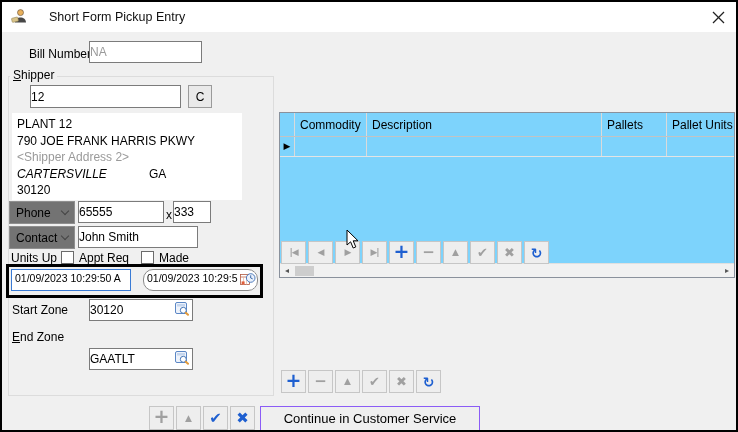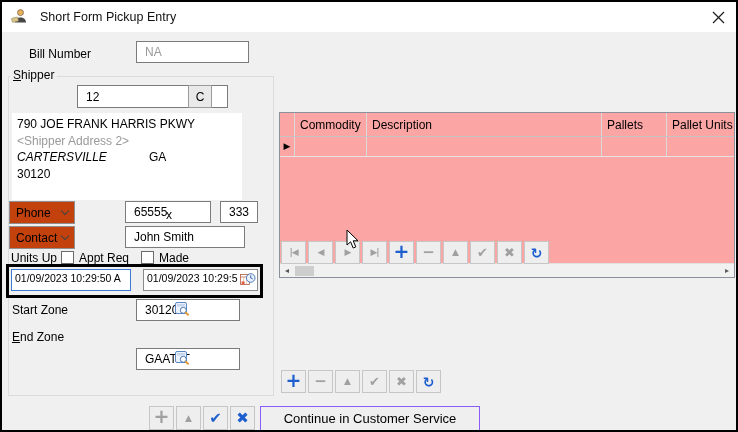--- a/index.html
+++ b/index.html
@@ -4,42 +4,42 @@
 <style>
   html,body{margin:0;padding:0;background:#c8c8c8;}
   *{box-sizing:border-box;}
   .window{
     position:relative;width:738px;height:432px;
     background:var(--dialog-bg,#f0f0f0);
     border:2px solid #000;
     font-family:"Liberation Sans",sans-serif;font-size:12px;color:#000;
     overflow:hidden;
   }
-  .titlebar{position:absolute;left:0;top:0;right:0;height:30px;background:var(--titlebar-bg,#fff);display:flex;align-items:center;padding:0 9px;gap:12px;justify-content:space-between;}
+  .titlebar{position:absolute;left:0;top:0;right:0;height:30px;background:var(--titlebar-bg,#fff);display:flex;align-items:center;padding:0 9px;gap:21px;justify-content:space-between;}
   .titlebar .title{font-size:12.5px;color:#111;}
   .close-btn{margin-left:auto;width:18px;height:18px;display:flex;align-items:center;justify-content:center;cursor:default;}
   .abs{position:absolute;}
   .lbl{white-space:nowrap;color:#000;}
   .accel{text-decoration:underline;}
-  input.fld{border:1px solid #7b7b7b;background:#fff;padding:1px 8px;font:12px "Liberation Sans",sans-serif;color:#000;outline:none;margin-left:47px;}
+  input.fld{border:1px solid #7b7b7b;background:#fff;padding:1px 0;font:12px "Liberation Sans",sans-serif;color:#000;outline:none;}
   input.fld::placeholder{color:#9a9a9a;opacity:1;}
   .groupbox{border:1px solid #dcdcdc;background:transparent;}
   .grouplabel{background:var(--dialog-bg,#f0f0f0);padding:0 3px;}
   .addressbox{background:#fff;padding:3px 5px;line-height:16.5px;font-size:12px;}
   .placeholder-text{color:#9a9a9a;}
-  .combo{display:flex;align-items:center;justify-content:space-between;background:#c2410c;border:1px solid #8f8f8f;padding:0 6px;font-size:12px;}
+  .combo{display:flex;align-items:center;justify-content:space-between;background:#737373;border:1px solid #8f8f8f;padding:0 6px;font-size:12px;}
   .chev{width:6px;height:6px;border-right:1.3px solid #444;border-bottom:1.3px solid #444;transform:rotate(45deg);margin-top:-3px;}
   .checkbox{display:inline-block;width:13px;height:13px;background:#fff;border:1px solid #6b6b6b;}
   .highlight{border:3px solid var(--highlight-border,#000);background:var(--dialog-bg,#f0f0f0);display:flex;gap:4px;padding:2px;}
   .datefld{height:22px;background:#fff;border:1px solid #8a8a8a;font-size:10.5px;padding:2px 2px 0 3px;white-space:nowrap;overflow:hidden;position:relative;}
   .datefld.focused{border:1px solid var(--focus-border,#3a7bd5);}
   .datefld .dticon{position:absolute;right:1px;top:2px;background:#fff;}
   .zonewrap{position:relative;}
   .zonewrap .lookup{position:absolute;right:3px;top:3px;}
-  .panel{background:#fca5a5;border:1px solid #8a919c;position:relative;}
+  .panel{background:#7dd3fc;border:1px solid #8a919c;position:relative;}
   .gridhead{display:flex;height:24px;border-bottom:1px solid #c3c3c3;align-items:center;}
   .gridrow{display:flex;height:20px;border-bottom:1px solid #e4e4e4;align-items:center;}
   .cell{height:100%;display:flex;align-items:center;padding:0 5px;border-right:1px solid #dadada;overflow:hidden;white-space:nowrap;}
   .selcell{width:15px;min-width:15px;padding:0;justify-content:center;}
   .selcell .tri{font-size:9px;line-height:1;color:#000;}
   .hscroll{position:absolute;left:0;right:0;bottom:0;height:14px;background:#f1f1f1;border-top:1px solid #e0e0e0;display:flex;align-items:center;}
   .hscroll .arr{width:14px;text-align:center;font-size:8px;color:#555;line-height:14px;}
   .hscroll .arr.right{margin-left:auto;}
   .hscroll .thumb{width:19px;height:10px;background:#cdcdcd;margin-left:1px;}
   .toolbar{display:flex;gap:2px;}
@@ -82,20 +82,21 @@
   <span class="abs lbl" style="left:27px;top:45px;">Bill Number</span>
   <input class="abs fld" style="left: 87px; top: 39px; width: 113px; height: 22px;" placeholder="NA">
 
   <div class="abs groupbox" style="left:6px;top:74px;width:266px;height:320px;"></div>
   <span class="abs lbl grouplabel" style="left:8px;top:66px;"><span class="accel">S</span><span>hipper</span></span>
 
   <input class="abs fld" style="left: 28px; top: 83px; width: 151px; height: 23px;" value="12">
   <button class="abs cbtn" style="left:186px;top:83px;width:24px;height:23px;">C</button>
 
   <div class="abs addressbox" style="left:10px;top:111px;width:230px;height:87px;">
+    <div>PLANT 12</div>
     <div>790 JOE FRANK HARRIS PKWY</div>
     <div class="placeholder-text">&lt;Shipper Address 2&gt;</div>
     <div><span style="display:inline-block;width:132px;font-style:italic;">CARTERSVILLE</span><span>GA</span></div>
     <div>30120</div>
   </div>
 
   <div class="abs combo" style="left:7px;top:199px;width:66px;height:23px;">
     <span>Phone</span>
     <span class="chev"></span>
   </div>
@@ -110,21 +111,21 @@
   <input class="abs fld" style="left: 76px; top: 224px; width: 120px; height: 22px;" value="John Smith">
 
   <span class="abs lbl" style="left:9px;top:249px;">Units Up</span>
   <span class="abs checkbox" style="left:59px;top:249px;"></span>
   <span class="abs lbl" style="left:77px;top:249px;">Appt Req</span>
   <span class="abs checkbox" style="left:139px;top:249px;"></span>
   <span class="abs lbl" style="left:157px;top:249px;">Made</span>
 
   <div class="abs highlight" style="left:4px;top:262px;width:257px;height:34px;gap:12px;">
     <div class="datefld focused" style="width:120px;"><span>01/09/2023 10:29:50 A</span></div>
-    <div class="datefld" style="flex:1;">
+    <div class="datefld" style="flex:1;border-radius:10px;">
       <span>01/09/2023 10:29:5</span>
       <span class="dticon">
         <svg width="16" height="15" viewBox="0 0 16 15">
           <rect x="0.5" y="2.5" width="9" height="10" fill="#fff" stroke="#b0583f" stroke-width="0.8"></rect>
           <line x1="0.5" y1="5" x2="9.5" y2="5" stroke="#c0654a" stroke-width="0.8"></line>
           <line x1="3.5" y1="5" x2="3.5" y2="12.5" stroke="#e3b4a3" stroke-width="0.7"></line>
           <line x1="6.5" y1="5" x2="6.5" y2="12.5" stroke="#e3b4a3" stroke-width="0.7"></line>
           <rect x="1.6" y="9.4" width="3" height="3" fill="#e15f3c"></rect>
           <circle cx="10.7" cy="6" r="4.3" fill="#eaf1fb" stroke="#3f6fb5" stroke-width="0.9"></circle>
           <line x1="10.7" y1="6" x2="10.7" y2="3.3" stroke="#2a5a9e" stroke-width="0.9"></line>

